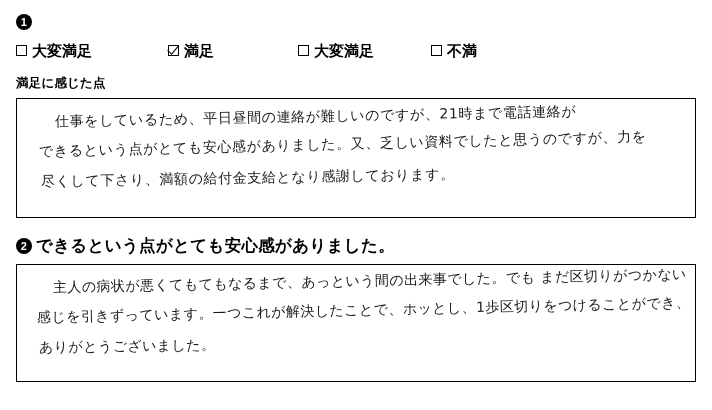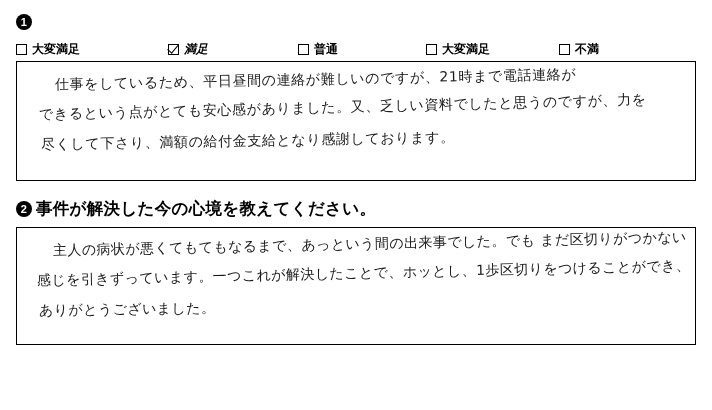--- a/index.html
+++ b/index.html
@@ -44,21 +44,21 @@
     line-height: 16px;
     margin-right: 4px;
     flex: 0 0 auto;
   }
 
   
   .options {
     display: flex;
     align-items: center;
     margin-top: 13px;
-    font-size: 12px;
+    font-size: 15px;
     font-weight: bold;
   }
   .opt {
     display: flex;
     align-items: center;
     white-space: nowrap;
   }
   .box {
     position: relative;
     width: 11px;
@@ -131,49 +131,46 @@
 
   <div class="question">
     <span class="q-num">1</span>
   </div>
 
   <div class="options">
     <div class="opt" style="width:152px;">
       <span class="box"></span>
       <span class="opt-label">大変満足</span>
     </div>
-    <div class="opt" style="width:130px;font-style:italic;">
+    <div class="opt" style="width:130px;">
       <span class="box checked"></span>
       <span class="opt-label">満足</span>
-    </div>
-    <div class="opt" style="width:128px;">
-      <span class="box"></span>
-      <span class="opt-label">普通</span>
     </div>
     <div class="opt" style="width:133px;">
       <span class="box"></span>
       <span class="opt-label">大変満足</span>
     </div>
     <div class="opt">
       <span class="box"></span>
       <span class="opt-label">不満</span>
     </div>
   </div>
 
+  <div class="sub-label">満足に感じた点</div>
 
   <div class="answer-box" id="answer-box-1">
     <div class="hw l1">仕事をしているため、平日昼間の連絡が難しいのですが、21時まで電話連絡が</div>
     <div class="hw l2">できるという点がとても安心感がありました。又、乏しい資料でしたと思うのですが、力を</div>
     <div class="hw l3">尽くして下さり、満額の給付金支給となり感謝しております。</div>
   </div>
 
   <div class="q2-wrap">
     <div class="question">
       <span class="q-num">2</span>
-      <span>事件が解決した今の心境を教えてください。</span>
+      <span>できるという点がとても安心感がありました。</span>
     </div>
 
     <div class="answer-box" id="answer-box-2">
       <div class="hw m1">主人の病状が悪くてもてもなるまで、あっという間の出来事でした。でも まだ区切りがつかない</div>
       <div class="hw m2">感じを引きずっています。一つこれが解決したことで、ホッとし、1歩区切りをつけることができ、</div>
       <div class="hw m3">ありがとうございました。</div>
     </div>
   </div>
 
 </div>

